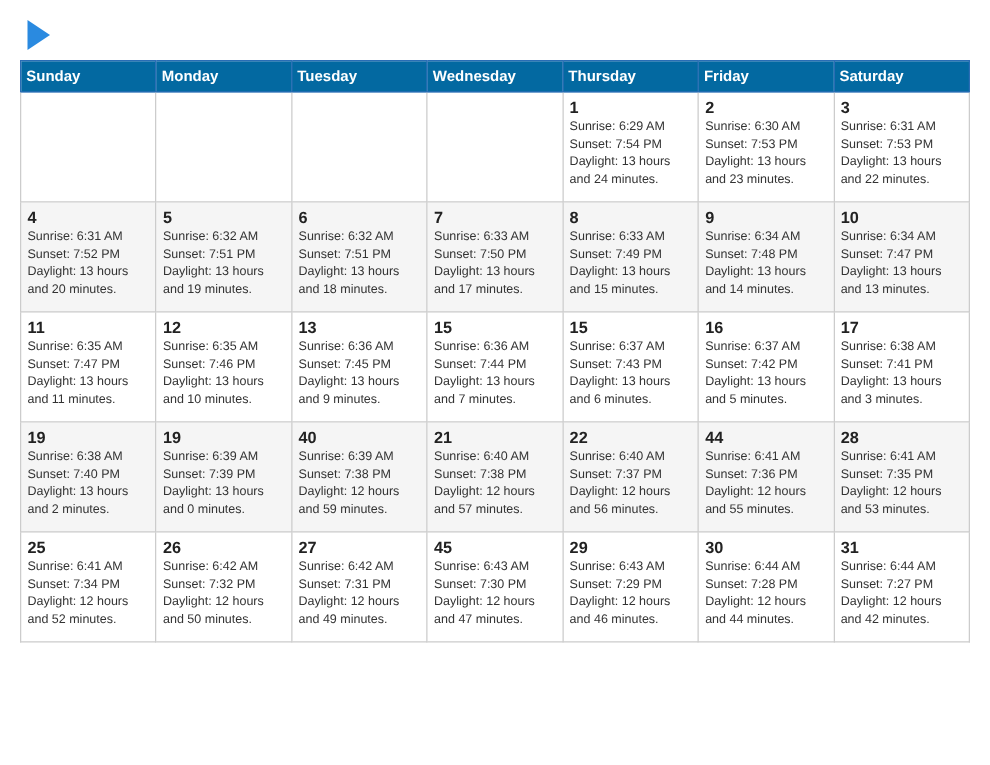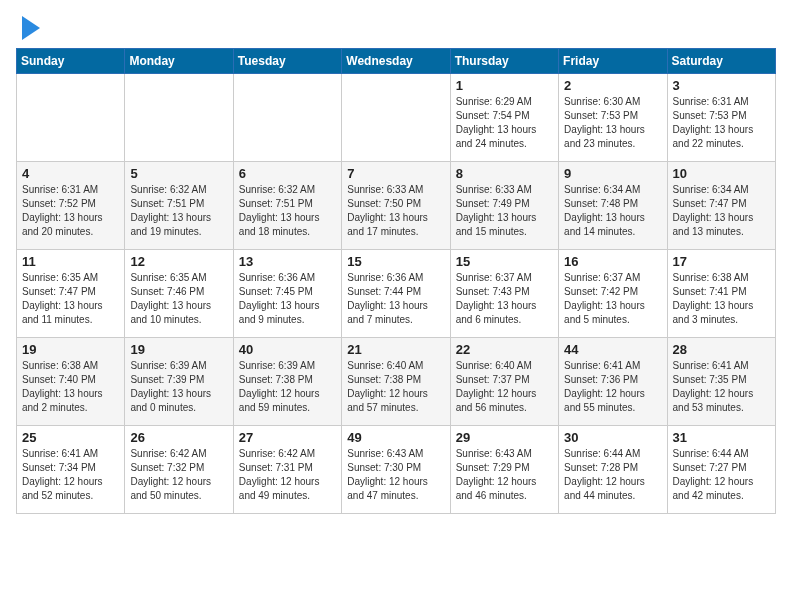--- a/index.html
+++ b/index.html
@@ -314,21 +314,21 @@
 and 50 minutes.</div>
         </td>
         <td>
           <span class="day-number">27</span>
           <div class="day-info" style="white-space: pre-line;">Sunrise: 6:42 AM
 Sunset: 7:31 PM
 Daylight: 12 hours
 and 49 minutes.</div>
         </td>
         <td>
-          <span class="day-number">49</span>
+          <span class="day-number">45</span>
           <div class="day-info" style="white-space: pre-line;">Sunrise: 6:43 AM
 Sunset: 7:30 PM
 Daylight: 12 hours
 and 47 minutes.</div>
         </td>
         <td>
           <span class="day-number">29</span>
           <div class="day-info" style="white-space: pre-line;">Sunrise: 6:43 AM
 Sunset: 7:29 PM
 Daylight: 12 hours

